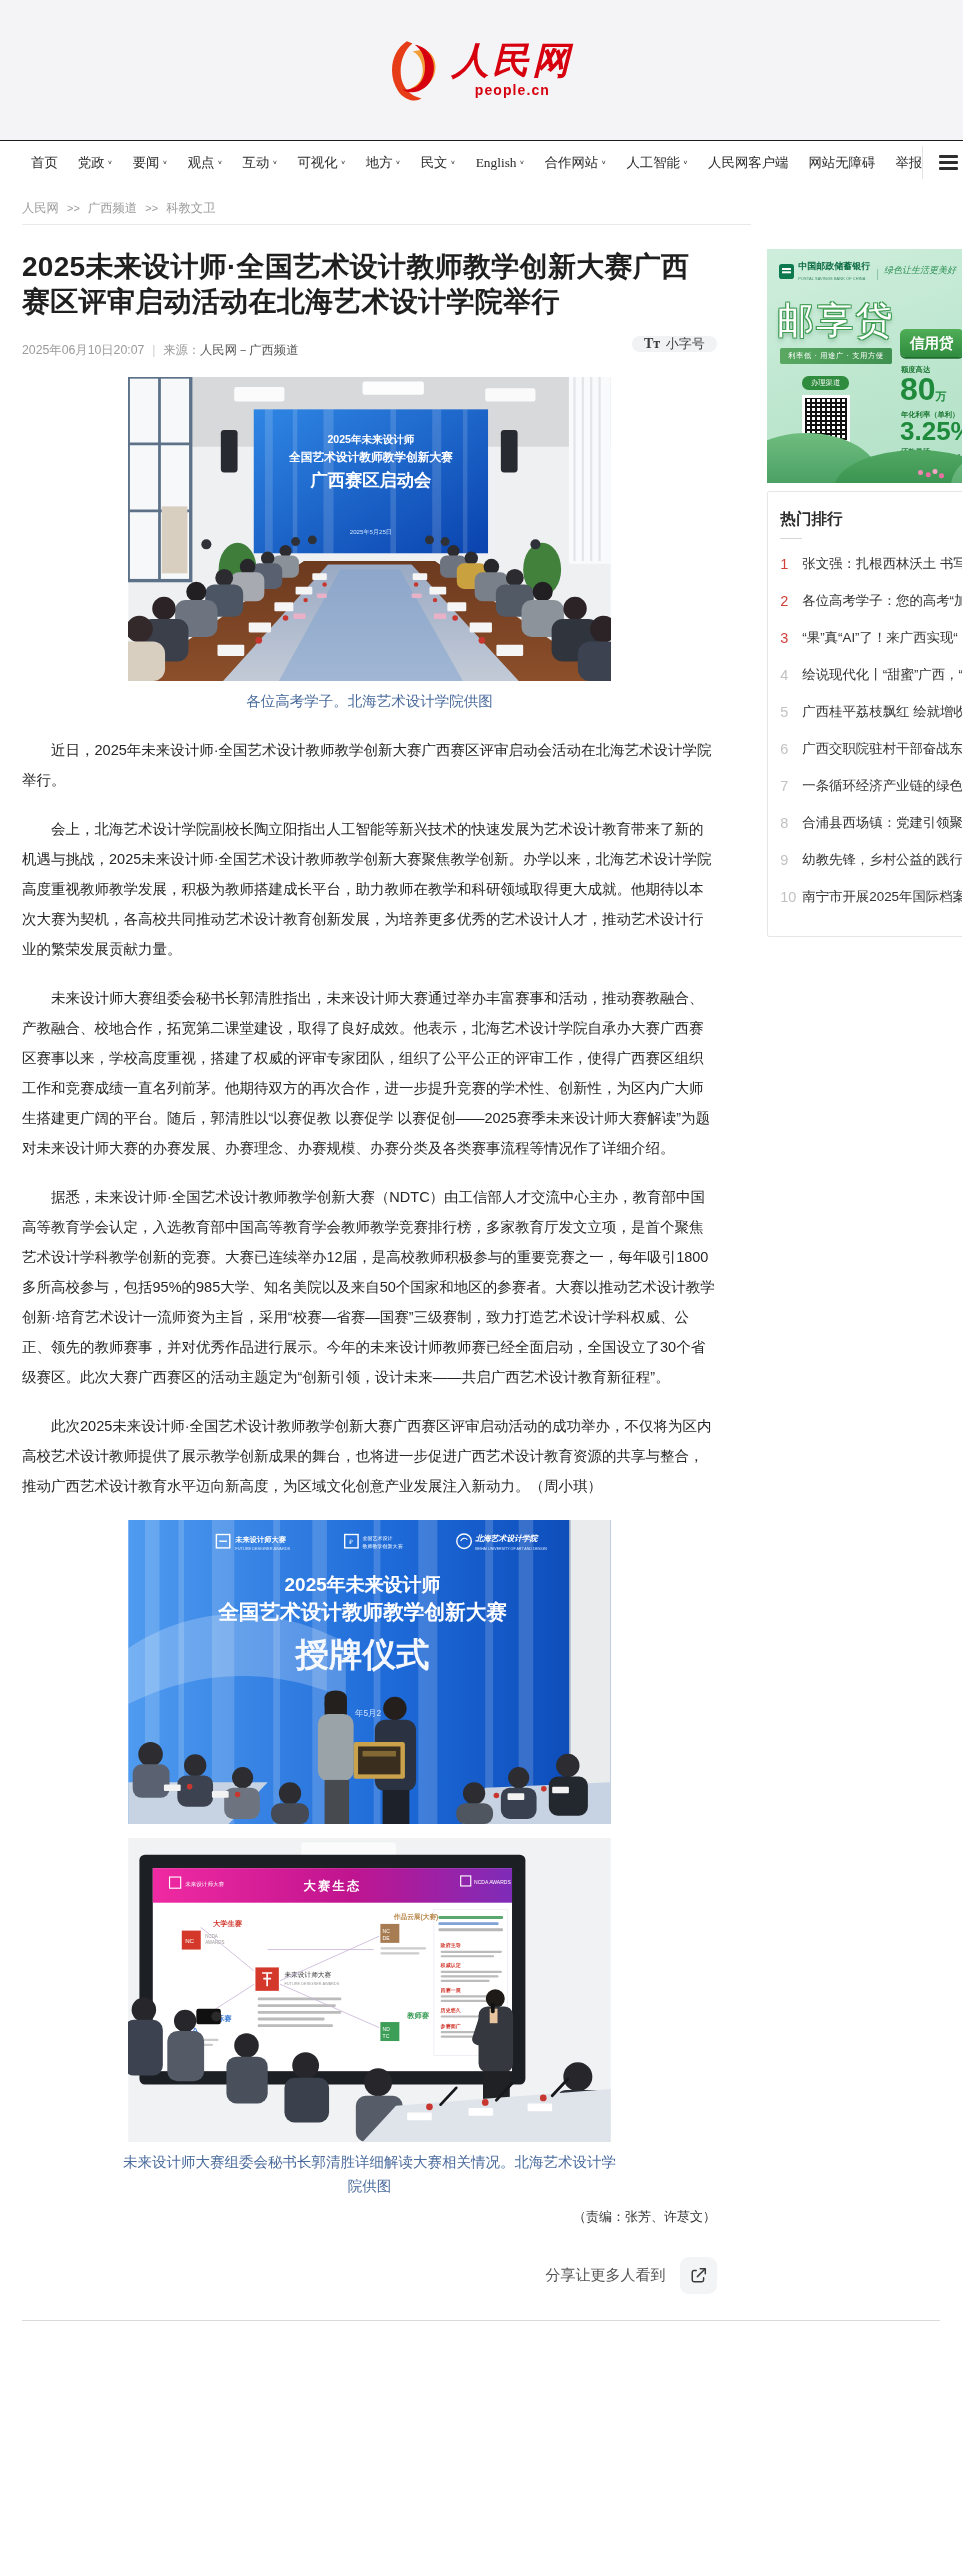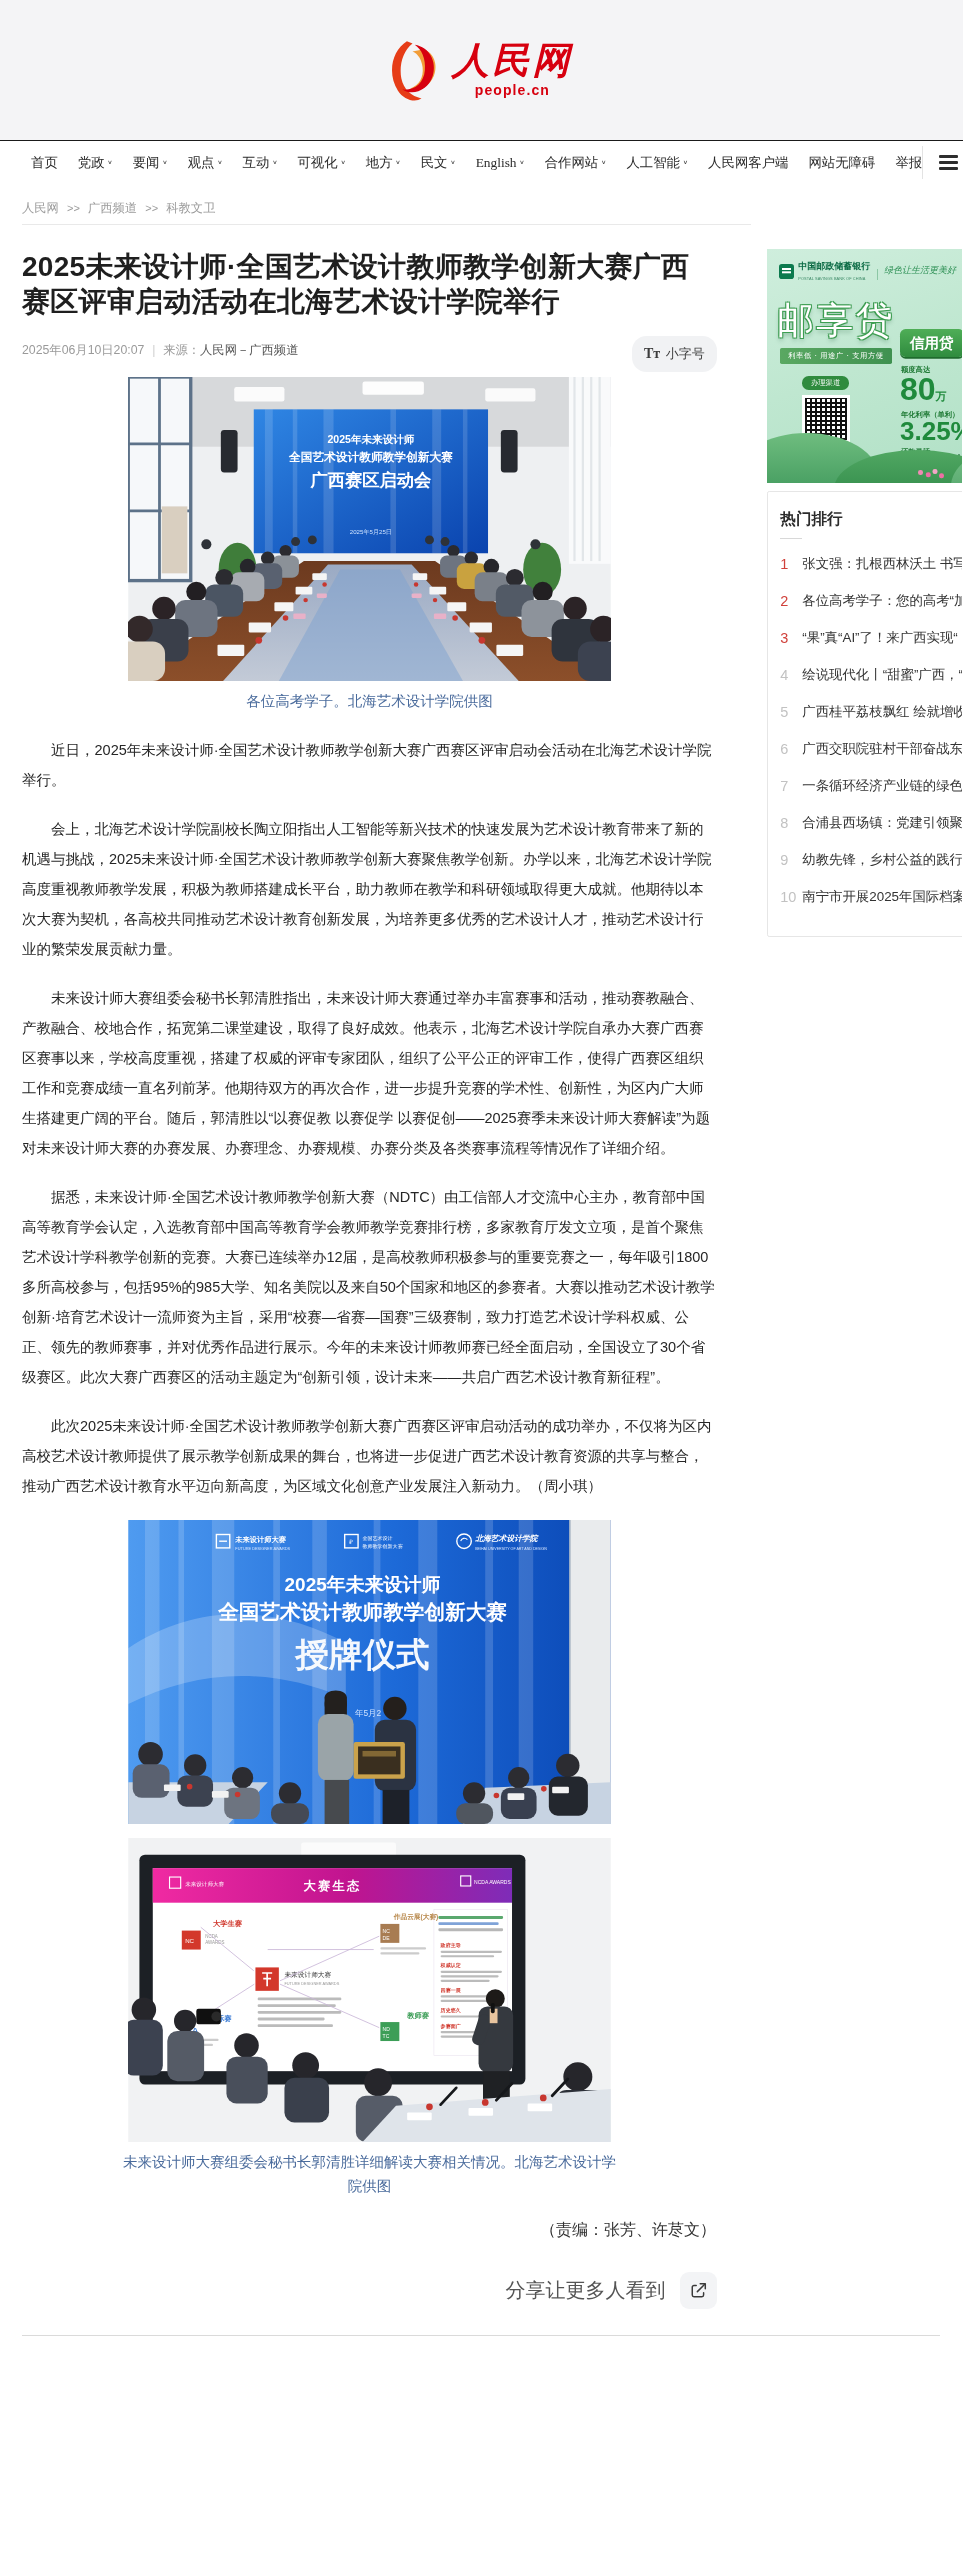--- a/index.html
+++ b/index.html
@@ -32,34 +32,34 @@
   
   .main { display:flex; padding:24px 0 0 22px; }
   article { width:695px; }
   .sidebar { width:195px; margin-left:50px; overflow:hidden; }
 
   
   h1.title { font-size:28px; line-height:35px; color:#1f1f1f; font-weight:bold; letter-spacing:0.3px; width:687px; }
   .meta { position:relative; margin-top:19px; height:24.6px; display:flex; align-items:center; font-size:12.3px; color:#9a9a9a; }
   .meta .pipe { margin:0 7.8px; color:#d0d0d0; }
   .meta .src { color:#555; text-decoration:none; cursor:pointer; }
-  .fontsize-pill { position:absolute; right:0; top:-2.2px; background:#f1f2f4; border-radius:14.5px; height:36px; padding:0 12.3px; display:flex; align-items:center; gap:5.6px; font-size:13px; color:#3c3c3c; cursor:pointer; }
+  .fontsize-pill { position:absolute; right:0; top:-2.2px; background:#f1f2f4; border-radius:14.5px; height:16px; padding:0 12.3px; display:flex; align-items:center; gap:5.6px; font-size:13px; color:#3c3c3c; cursor:pointer; }
   .fontsize-pill .tt { font-family:"Liberation Serif",serif; font-weight:bold; font-size:14px; }
 
   
   figure { width:483px; margin:14.5px auto 0; }
   figure svg { display:block; }
   .cap { font-family:"DejaVu Serif","Liberation Serif",serif; color:#4a6b9c; font-size:14.5px; line-height:24px; text-align:center; max-width:505px; margin:7.8px auto 0; }
 
   
   .body-text { margin-top:22px; }
   .body-text p { font-size:14.5px; line-height:30px; color:#262626; text-indent:2em; margin-bottom:19px; }
 
-  .editor { text-align:right; font-size:16px; color:#333; margin-top:22px; padding-right:1.1px; }
-  .share-row { display:flex; justify-content:flex-end; align-items:center; gap:14.5px; margin-top:31px; font-size:20px; color:#555; }
+  .editor { text-align:right; font-size:13px; color:#333; margin-top:10px; padding-right:1.1px; }
+  .share-row { display:flex; justify-content:flex-end; align-items:center; gap:14.5px; margin-top:31px; font-size:15px; color:#555; }
   .share-btn { width:37px; height:37px; background:#f3f4f6; border:none; border-radius:9px; display:flex; align-items:center; justify-content:center; cursor:pointer; }
   .bottom-divider { width:918px; border-bottom:0.6px solid #dadada; margin-top:26px; }
 
   
   .ad { position:relative; width:290px; height:234px; background:linear-gradient(160deg,#cfeedd 0%,#bfe7d0 45%,#aedfc4 100%); overflow:hidden; cursor:pointer; }
   .ad-bank { position:absolute; left:12.3px; top:12.3px; display:flex; align-items:center; gap:4.5px; }
   .ad-bank-glyph { width:14.5px; height:14.5px; background:#0c7a4e; border-radius:2.8px; position:relative; }
   .ad-bank-glyph:after { content:""; position:absolute; left:2.8px; top:3.9px; width:9px; height:1.7px; background:#fff; box-shadow:0 3.3px 0 #fff; }
   .ad-bank-name { font-size:9px; font-weight:bold; color:#0c6b45; line-height:1.1; }
   .ad-bank-en { font-size:3.9px; color:#3d8a67; letter-spacing:0.1px; }

